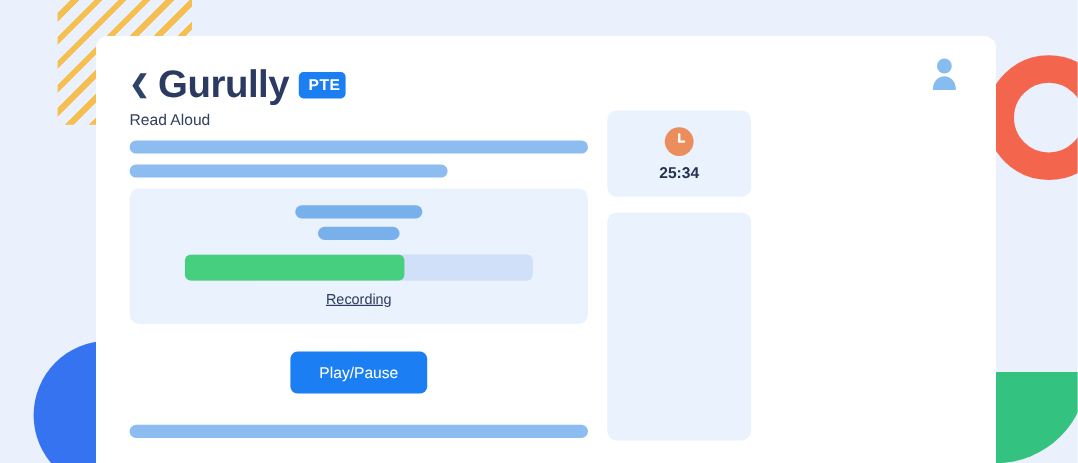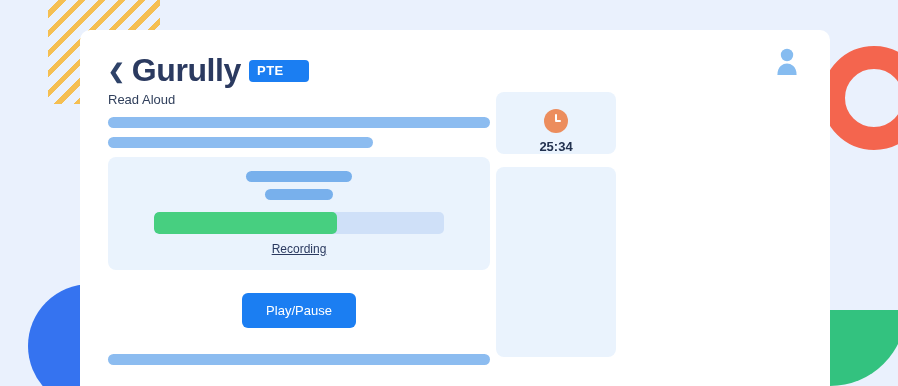--- a/index.html
+++ b/index.html
@@ -107,39 +107,39 @@
     color: #2b3a60;
     letter-spacing: -0.4px;
   }
 
   .brand-badge {
     background: #1b7ef2;
     color: #ffffff;
     font-size: 13px;
     font-weight: 700;
     letter-spacing: 0.5px;
-    padding: 3px 25px 4px 8px;
+    padding: 3px 4px 4px 8px;
     border-radius: 4px;
   }
 
   .avatar {
     position: absolute;
     right: 30px;
     top: 16px;
     width: 26px;
     height: 30px;
   }
 
   .avatar svg { display: block; }
 
   
   .card-body {
     display: flex;
     padding: 0 28px;
-    gap: 6px;
+    gap: 16px;
   }
 
   .main-col { width: 382px; flex: none; }
   .side-col { width: 120px; flex: none; }
 
   .section-title {
     font-size: 13px;
     color: #31405c;
     margin-bottom: 10px;
   }
@@ -218,25 +218,25 @@
     width: 382px; height: 11px;
     background: #8cbcf0; border-radius: 6px;
     margin-top: 26px;
   }
 
   
   .timer-card {
     background: #eaf3fd;
     border-radius: 8px;
     width: 120px;
-    height: 62px;
+    height: 72px;
     display: flex;
     flex-direction: column;
     align-items: center;
-    justify-content: flex-end;
+    justify-content: center;
     gap: 6px;
   }
   .clock-icon {
     width: 24px; height: 24px;
     border-radius: 50%;
     background: #ec8d5d;
     position: relative;
   }
   .clock-icon::before,
   .clock-icon::after {

